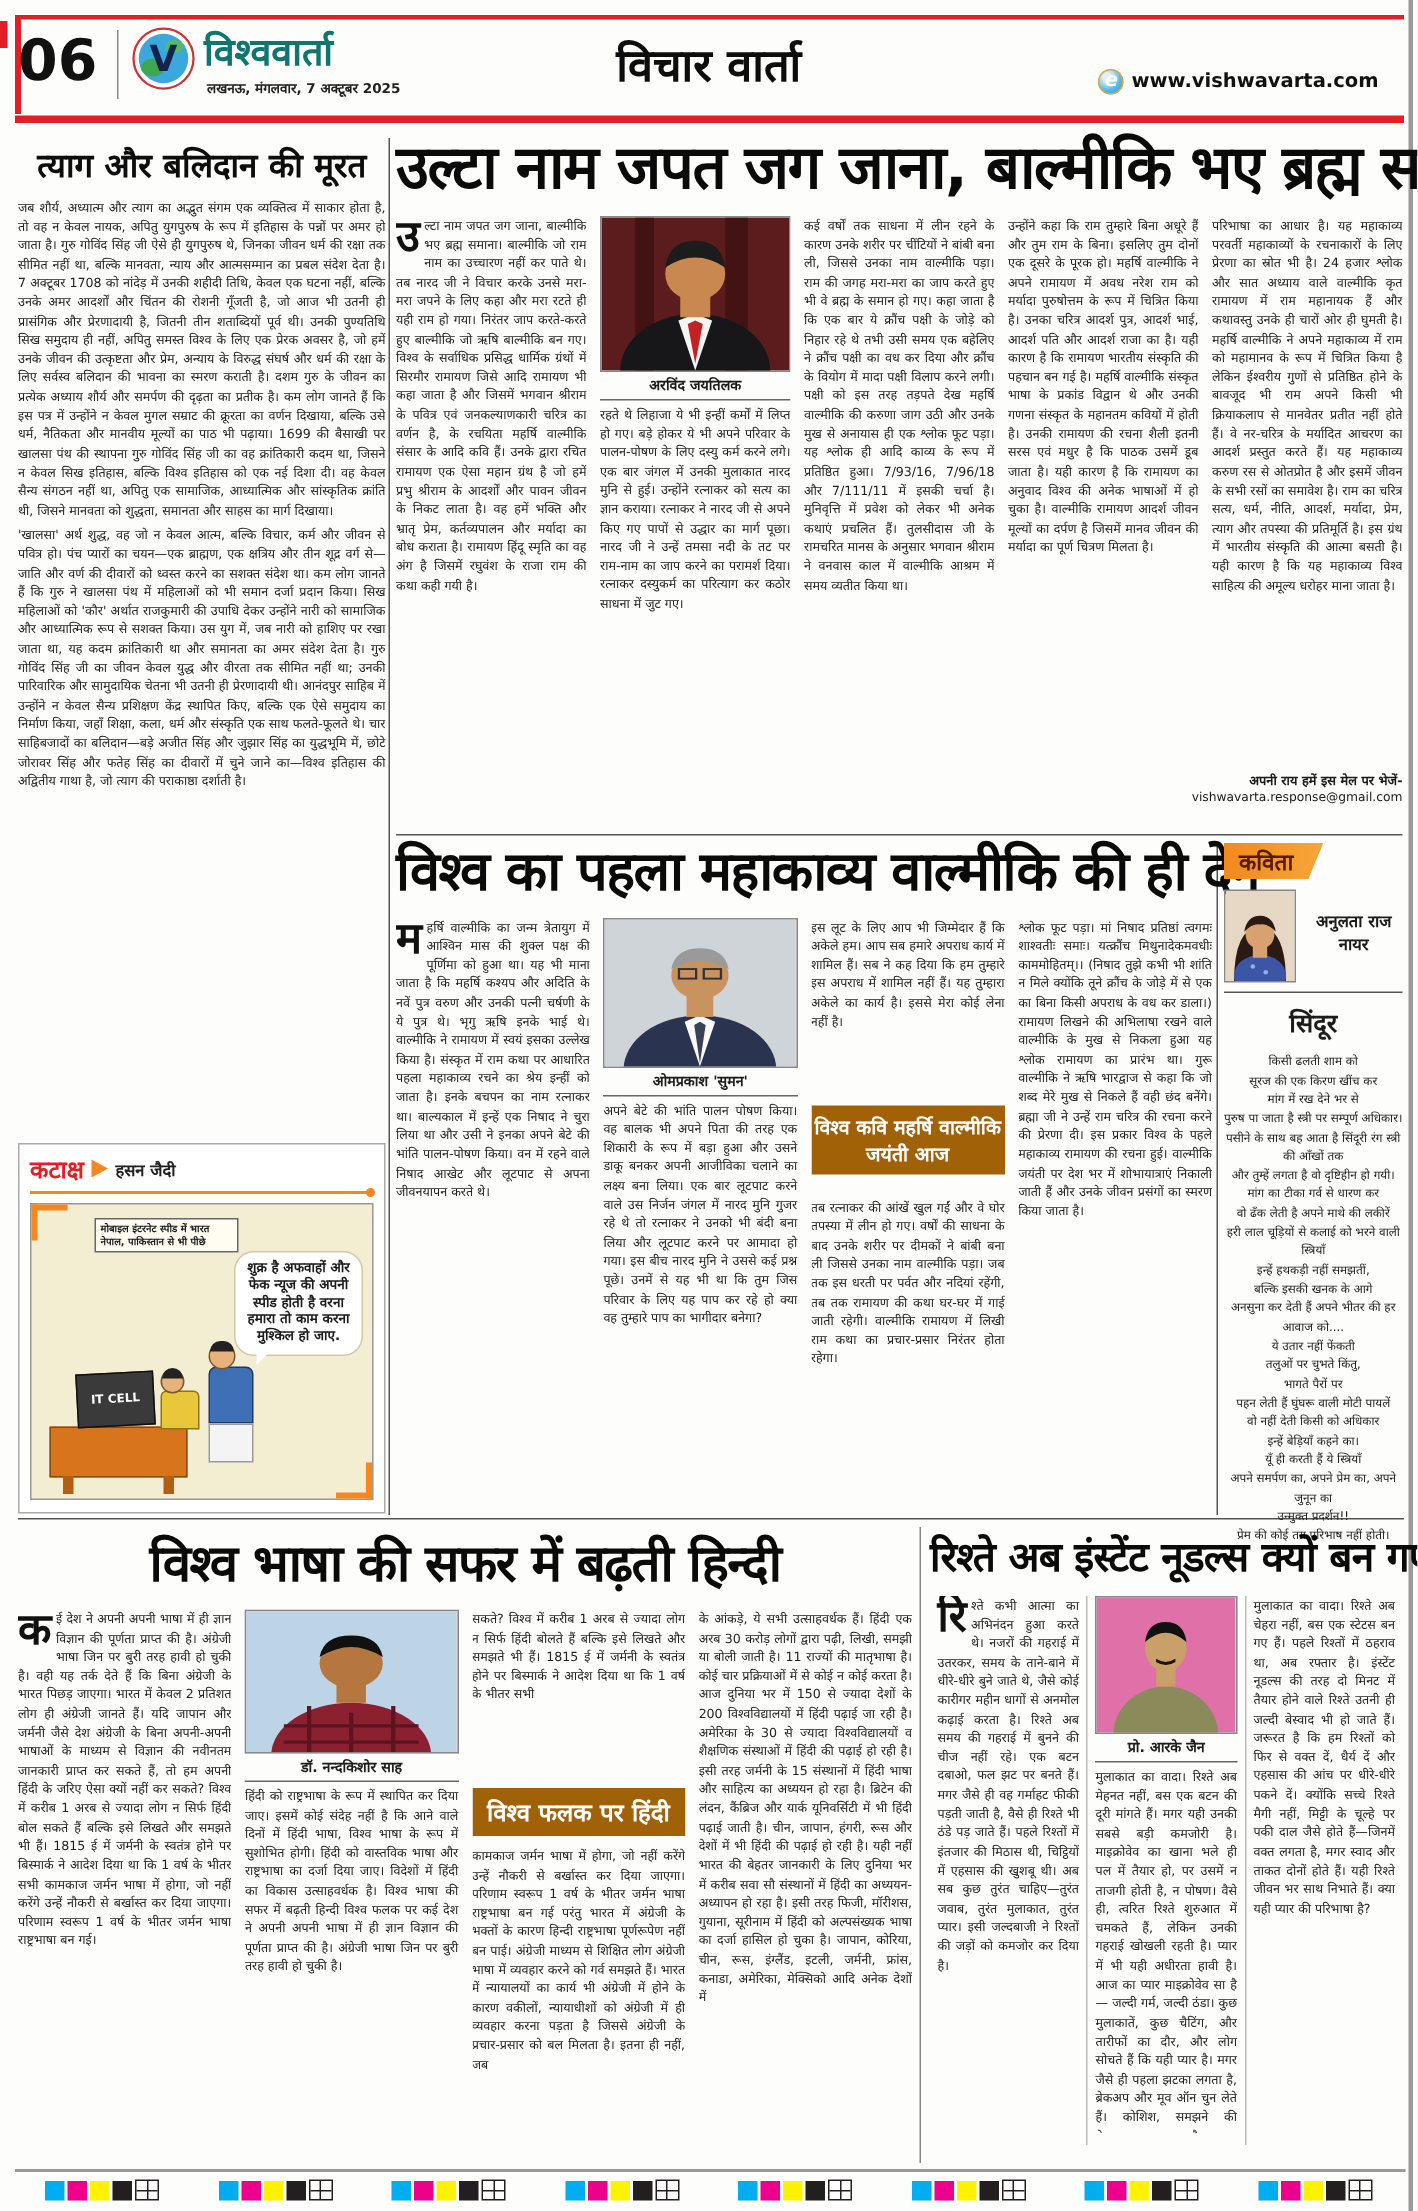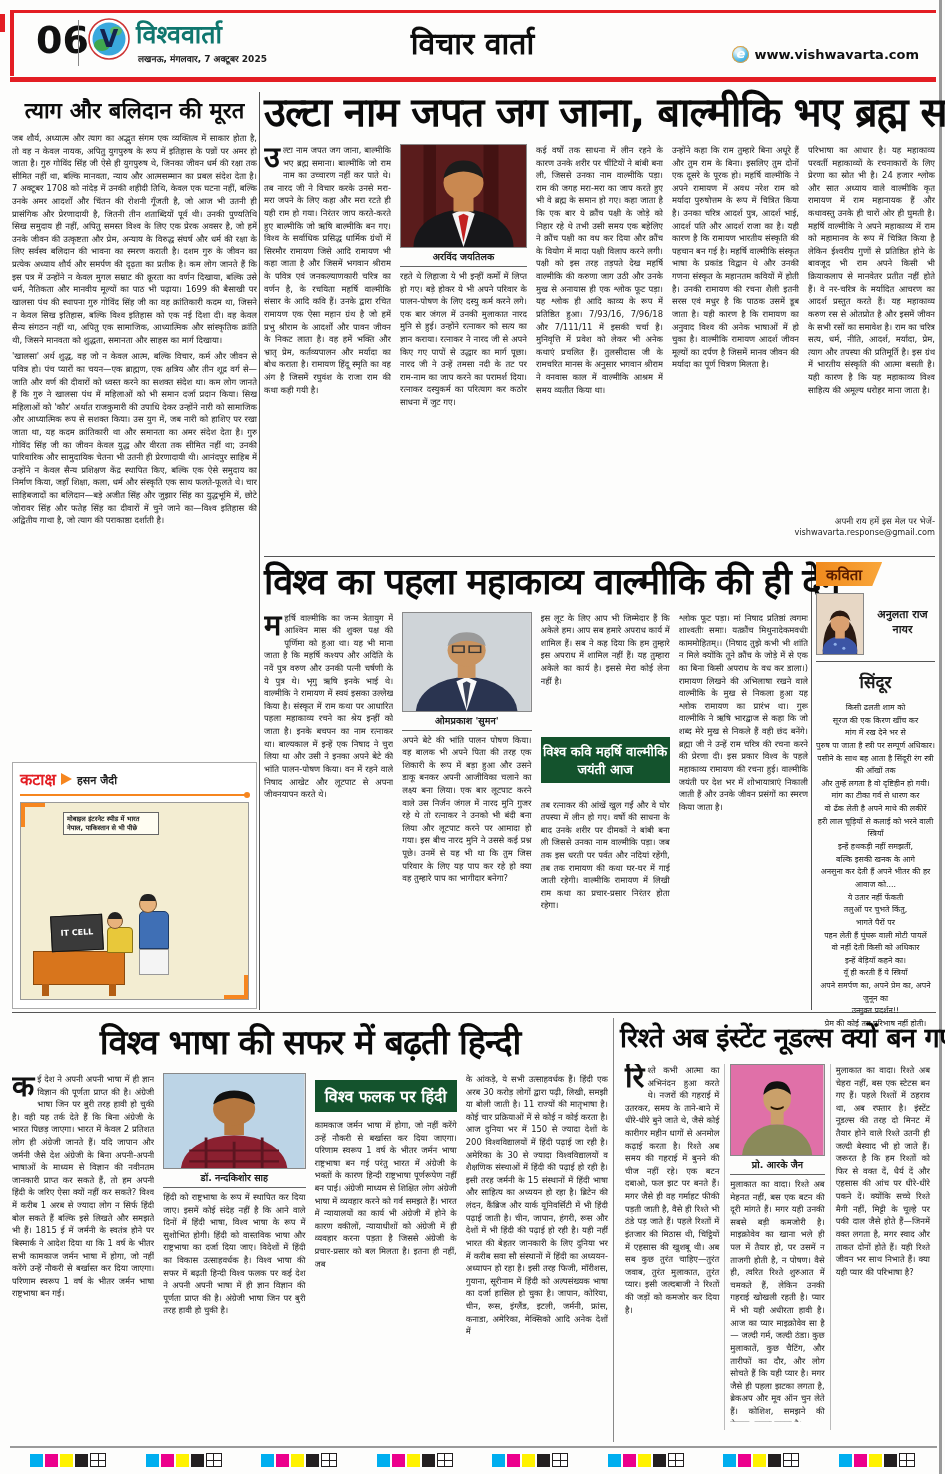--- a/index.html
+++ b/index.html
@@ -10,21 +10,21 @@
     font-family:"DejaVu Sans","Liberation Sans",sans-serif; color:#1c1c1c;
   }
   .scan-edge { position:absolute; right:3px; top:0; width:3px; height:100%; background:#9a9a9a; }
 
   
   .header { position:absolute; left:0; top:6px; width:945px; height:76px; }
   .hdr-tick { position:absolute; left:0; top:8px; width:5px; height:18px; background:#e31e24; }
   .hdr-frame { position:absolute; left:10px; right:9px; top:4px; bottom:6px;
     border-top:3px solid #e31e24; border-left:4px solid #e31e24; }
   .hdr-bottom { position:absolute; left:10px; right:9px; bottom:0; height:5px; background:#e31e24; }
-  .page-number { position:absolute; left:36px; top:12px; font-size:38px; font-weight:800; color:#111; }
+  .page-number { position:absolute; left:12px; top:12px; font-size:38px; font-weight:800; color:#111; }
   .hdr-vline { position:absolute; left:78px; top:14px; width:1px; height:46px; background:#888; }
   .logo { position:absolute; left:88px; top:12px; width:42px; height:42px; }
   .paper-name { position:absolute; left:136px; top:10px; font-size:25px; font-weight:800; color:#0f766e; }
   .dateline { position:absolute; left:138px; top:46px; font-size:9px; font-weight:700; color:#222; }
   .section-title { position:absolute; left:50%; top:16px; transform:translateX(-50%);
     font-size:30px; font-weight:800; color:#0d0d0d; white-space:nowrap; }
   .site-row { position:absolute; right:26px; top:40px; display:flex; align-items:center; gap:5px; }
   .ie-icon { display:inline-block; width:17px; height:17px; border-radius:50%;
     background:radial-gradient(circle at 35% 30%, #dff2fb 15%, #56bce8 55%, #1d8fc9 100%);
     color:#fff; font-weight:800; font-style:italic; font-size:13px; line-height:16px;
@@ -37,21 +37,21 @@
   .body-text { font-size:8.4px; line-height:1.5; text-align:justify; color:#222; overflow:hidden; }
   .dropcap { float:left; font-size:29px; line-height:25px; font-weight:800; padding:1px 3px 0 0; color:#111; }
   .caption { font-size:9.5px; font-weight:800; text-align:center; padding:2px 0 3px;
     border-bottom:1px solid #666; margin-bottom:3px; }
   .photo { width:100%; display:block; border:1px solid #888; background:#ddd; }
   .sec-label { position:relative; height:24px; display:flex; align-items:center; margin-bottom:7px; }
   .sec-label .tab { width:13px; height:100%; background:#e07317; }
   .sec-label .bar { height:100%; display:flex; align-items:center; padding:0 16px 0 8px;
     background:linear-gradient(90deg,#f08a1d,#f9a63a); color:#5a1c00; font-weight:800; font-size:15px;
     clip-path:polygon(0 0,100% 0,88% 100%,0 100%); }
-  .subhead-box { background:#14532d; color:#fff; font-weight:800; text-align:center;
+  .subhead-box { background:#a16207; color:#fff; font-weight:800; text-align:center;
     padding:5px 2px; margin:7px 0; }
 
   
   .editorial { position:absolute; left:12px; top:92px; width:245px; height:664px; }
   .edit-title { font-size:22px; font-weight:800; text-align:center; color:#0d0d0d; margin:2px 0 8px; }
   .edit-body { height:582px; }
   .edit-body p + p { margin-top:4px; }
 
   
   .cartoon-sec { position:absolute; left:12px; top:762px; width:245px; height:247px;
@@ -95,21 +95,21 @@
   .p2 .legs { width:30px; height:26px; background:#f4f4f4; border:1px solid #999; }
 
   
   .main-art { position:absolute; left:264px; top:90px; width:671px; height:464px; }
   .main-headline { font-size:40px; font-weight:800; text-align:center; color:#0a0a0a;
     line-height:1.1; letter-spacing:-1px; white-space:nowrap; }
   .main-cols { display:flex; gap:9px; margin-top:10px; height:394px; position:relative; }
   .col { flex:1; overflow:hidden; }
   .feedback { position:absolute; right:0; bottom:0; width:268px; background:#fdfdfc;
     font-size:8.6px; text-align:right; padding:3px 0 1px 6px; }
-  .feedback b { font-weight:400;margin-left:40px; }
+  .feedback b { font-weight:700;margin-left:40px; }
   .feedback .email { font-size:8.2px; }
 
   
   .valmiki-art { position:absolute; left:264px; top:562px; width:544px; height:448px; }
   .valmiki-headline { font-size:36px; font-weight:800; text-align:center; color:#0a0a0a;
     line-height:1.1; letter-spacing:-1px; white-space:nowrap; }
   .valmiki-cols { display:flex; gap:9px; margin-top:10px; height:388px; }
 
   
   .poem-rail { position:absolute; left:816px; top:562px; width:119px; height:448px; }
@@ -184,20 +184,21 @@
 
   <div class="cartoon-sec">
     <div class="cartoon-hdr">
       <span class="cartoon-label">कटाक्ष</span>
       <span class="arrow-icon"></span>
       <span class="cartoon-author">हसन जैदी</span>
     </div>
     <div class="cartoon-rule"></div>
     <div class="cartoon">
       <div class="c-caption">मोबाइल इंटरनेट स्पीड में भारत नेपाल, पाकिस्तान से भी पीछे</div>
+      <div class="c-bubble">शुक्र है अफवाहों और फेक न्यूज की अपनी स्पीड होती है वरना हमारा तो काम करना मुश्किल हो जाए.</div>
       <div class="desk"></div>
       <div class="laptop">IT CELL</div>
       <div class="person p1">
         <div class="head"></div>
           <div class="torso"></div>
       </div>
       <div class="person p2">
         <div class="head"></div>
           <div class="torso"></div>
           <div class="legs"></div>
@@ -326,20 +327,21 @@
           <ellipse cx="50" cy="88" rx="38" ry="32" fill="#8b2030"></ellipse>
           <path d="M18 70 H82 M18 80 H82 M30 58 V86 M50 62 V86 M70 58 V86" stroke="#5c1520" stroke-width="2" fill="none"></path>
           <rect x="43" y="42" width="14" height="14" fill="#b5773f"></rect>
           <circle cx="50" cy="32" r="15" fill="#b5773f"></circle>
           <path d="M35 28 Q37 15 50 15 Q63 15 65 28 Q57 22 50 22 Q43 22 35 28 Z" fill="#111111"></path>
         </svg>
         <div class="caption">डॉ. नन्दकिशोर साह</div>
         <div class="body-text" style="height:238px;">हिंदी को राष्ट्रभाषा के रूप में स्थापित कर दिया जाए। इसमें कोई संदेह नहीं है कि आने वाले दिनों में हिंदी भाषा, विश्व भाषा के रूप में सुशोभित होगी। हिंदी को वास्तविक भाषा और राष्ट्रभाषा का दर्जा दिया जाए। विदेशों में हिंदी का विकास उत्साहवर्धक है। विश्व भाषा की सफर में बढ़ती हिन्दी विश्व फलक पर कई देश ने अपनी अपनी भाषा में ही ज्ञान विज्ञान की पूर्णता प्राप्त की है। अंग्रेजी भाषा जिन पर बुरी तरह हावी हो चुकी है।</div>
       </div>
       <div class="col">
+        <div class="body-text" style="height:112px;">सकते? विश्व में करीब 1 अरब से ज्यादा लोग न सिर्फ हिंदी बोलते हैं बल्कि इसे लिखते और समझते भी हैं। 1815 ई में जर्मनी के स्वतंत्र होने पर बिस्मार्क ने आदेश दिया था कि 1 वर्ष के भीतर सभी</div>
         <div class="subhead-box" style="font-size:16px;">विश्व फलक पर हिंदी</div>
         <div class="body-text" style="height:196px;">कामकाज जर्मन भाषा में होगा, जो नहीं करेंगे उन्हें नौकरी से बर्खास्त कर दिया जाएगा। परिणाम स्वरूप 1 वर्ष के भीतर जर्मन भाषा राष्ट्रभाषा बन गई परंतु भारत में अंग्रेजी के भक्तों के कारण हिन्दी राष्ट्रभाषा पूर्णरूपेण नहीं बन पाई। अंग्रेजी माध्यम से शिक्षित लोग अंग्रेजी भाषा में व्यवहार करने को गर्व समझते हैं। भारत में न्यायालयों का कार्य भी अंग्रेजी में होने के कारण वकीलों, न्यायाधीशों को अंग्रेजी में ही व्यवहार करना पड़ता है जिससे अंग्रेजी के प्रचार-प्रसार को बल मिलता है। इतना ही नहीं, जब</div>
       </div>
       <div class="col body-text">के आंकड़े, ये सभी उत्साहवर्धक हैं। हिंदी एक अरब 30 करोड़ लोगों द्वारा पढ़ी, लिखी, समझी या बोली जाती है। 11 राज्यों की मातृभाषा है। कोई चार प्रक्रियाओं में से कोई न कोई करता है। आज दुनिया भर में 150 से ज्यादा देशों के 200 विश्वविद्यालयों में हिंदी पढ़ाई जा रही है। अमेरिका के 30 से ज्यादा विश्वविद्यालयों व शैक्षणिक संस्थाओं में हिंदी की पढ़ाई हो रही है। इसी तरह जर्मनी के 15 संस्थानों में हिंदी भाषा और साहित्य का अध्ययन हो रहा है। ब्रिटेन की लंदन, कैंब्रिज और यार्क यूनिवर्सिटी में भी हिंदी पढ़ाई जाती है। चीन, जापान, हंगरी, रूस और देशों में भी हिंदी की पढ़ाई हो रही है। यही नहीं भारत की बेहतर जानकारी के लिए दुनिया भर में करीब सवा सौ संस्थानों में हिंदी का अध्ययन-अध्यापन हो रहा है। इसी तरह फिजी, मॉरीशस, गुयाना, सूरीनाम में हिंदी को अल्पसंख्यक भाषा का दर्जा हासिल हो चुका है। जापान, कोरिया, चीन, रूस, इंग्लैंड, इटली, जर्मनी, फ्रांस, कनाडा, अमेरिका, मेक्सिको आदि अनेक देशों में</div>
     </div>
   </div>
 
   <div class="rishte-art">
     <div class="rishte-headline">रिश्ते अब इंस्टेंट नूडल्स क्यों बन गए हैं?</div>
     <div class="rishte-cols">

